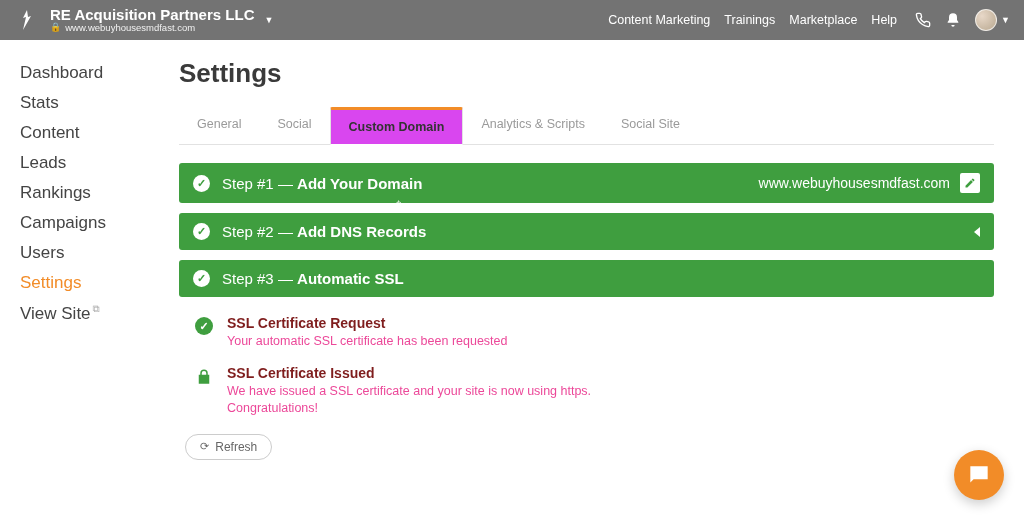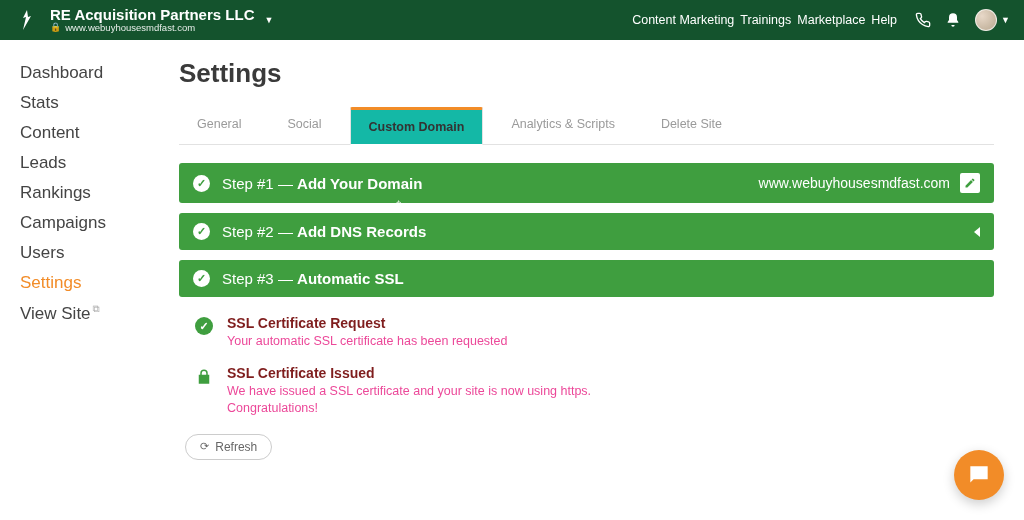--- a/index.html
+++ b/index.html
@@ -7,21 +7,21 @@
       font-family: -apple-system, BlinkMacSystemFont, "Segoe UI", Helvetica, Arial, sans-serif;
       background: #fff;
       width: 1024px;
       height: 520px;
       overflow: hidden;
       color: #333;
     }
 
     
     .topbar {
-      background: #14532d;
+      background: #737373;
       height: 40px;
       display: flex;
       align-items: center;
       padding: 0 14px;
       color: #fff;
     }
     .topbar .brand-carrot {
       display: inline-flex;
       align-items: center;
       justify-content: center;
@@ -41,21 +41,21 @@
       display: flex; align-items: center; gap: 4px;
     }
     .topbar .org .domain .lockmini { font-size: 9px; }
     .topbar .caret {
       margin-left: 10px;
       font-size: 9px;
       color: #fff;
       cursor: pointer;
     }
     .topbar .spacer { flex: 1; }
-    .topbar .nav-links { display: flex; gap: 6px; align-items: center; }
+    .topbar .nav-links { display: flex; gap: 14px; align-items: center; }
     .topbar .nav-links a {
       color: #fff;
       font-size: 12.5px;
       text-decoration: none;
       cursor: pointer;
     }
     .topbar .icons { display: flex; align-items: center; gap: 14px; margin-left: 18px; }
     .topbar .icon { cursor: pointer; display: inline-flex; align-items: center; }
     .topbar .avatar {
       width: 22px; height: 22px; border-radius: 50%;
@@ -80,36 +80,36 @@
     .sidebar .item.active { color: #f28c28; }
     .sidebar .item .ext { font-size: 10px; color: #aaa; margin-left: 2px; vertical-align: super; }
 
     .main {
       flex: 1;
       padding: 18px 30px 0 14px;
     }
     h1.page-title { font-size: 26px; font-weight: 700; color: #3a3a3a; margin-bottom: 18px; }
 
     
-    .tabs { border-bottom: 1px solid #e2e2e2; display: flex; gap: 10px; margin-bottom: 18px; }
+    .tabs { border-bottom: 1px solid #e2e2e2; display: flex; gap: 0; margin-bottom: 18px; }
     .tab {
       padding: 10px 18px;
       font-size: 12.5px;
       color: #9a9a9a;
       cursor: pointer;
       position: relative;
     }
     .tab.active {
       color: #333;
       font-weight: 600;
       border: 1px solid #e2e2e2;
       border-bottom: 1px solid #fff;
       border-top: 3px solid #f28c28;
       margin-bottom: -1px;
-      background: #14b8a6;
+      background: #d946ef;
       border-radius: 2px 2px 0 0;
     }
 
     
     .step-bar {
       background: #3f9e3f;
       color: #fff;
       border-radius: 3px;
       padding: 10px 14px;
       display: flex;
@@ -249,21 +249,21 @@
   </nav>
 
   <main class="main">
     <h1 class="page-title">Settings</h1>
 
     <div class="tabs">
       <div class="tab">General</div>
       <div class="tab">Social</div>
       <div class="tab active">Custom Domain</div>
       <div class="tab">Analytics &amp; Scripts</div>
-      <div class="tab">Delete Site</div>
+      <div class="tab">Social Site</div>
     </div>
 
     
     <div class="step-bar">
       <span class="check-circle">✓</span>
       <span class="label">
         <span class="pre">Step #1 — </span><span class="em">Add Your Domain</span>
       </span>
       <span class="spacer2"></span>
       <span class="domain-val">www.webuyhousesmdfast.com</span>

